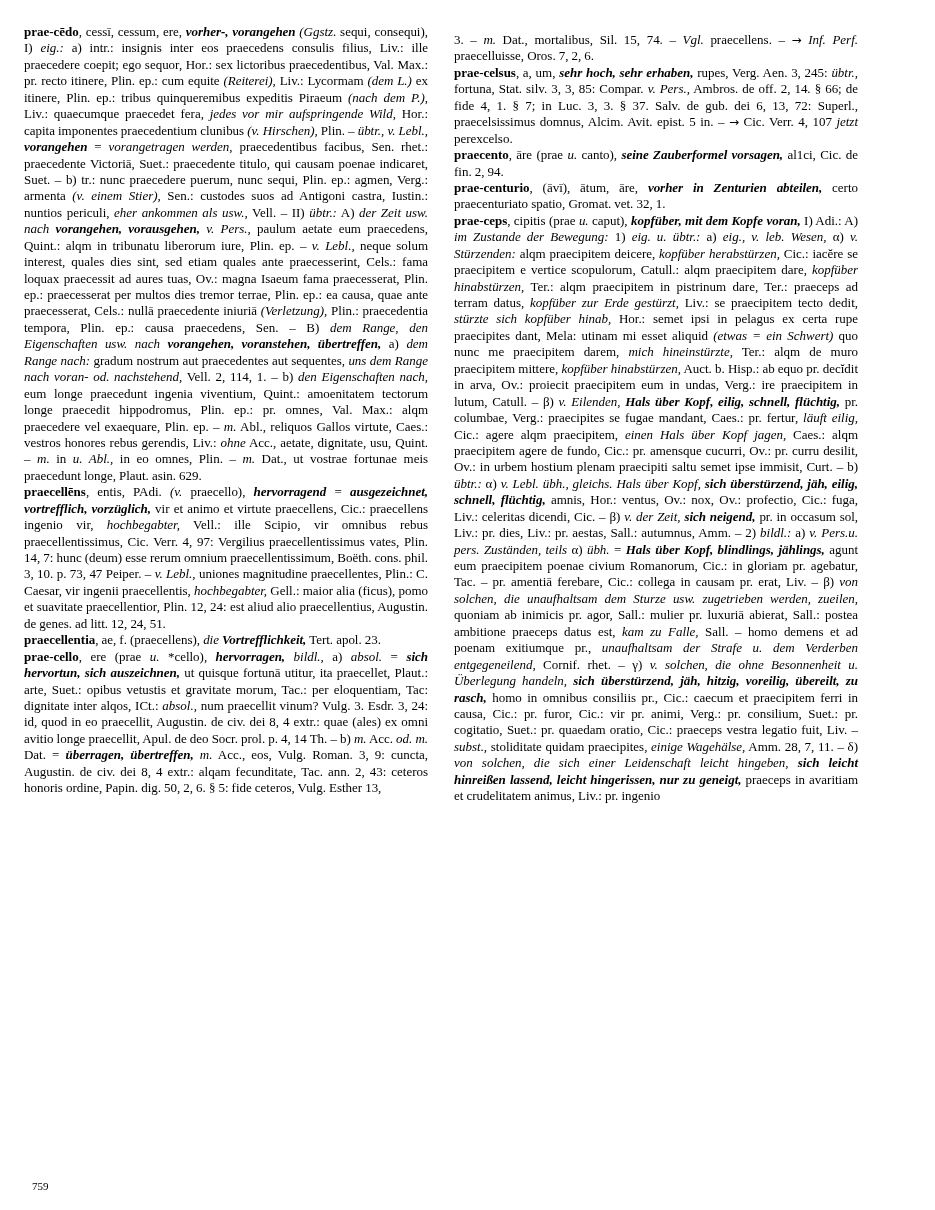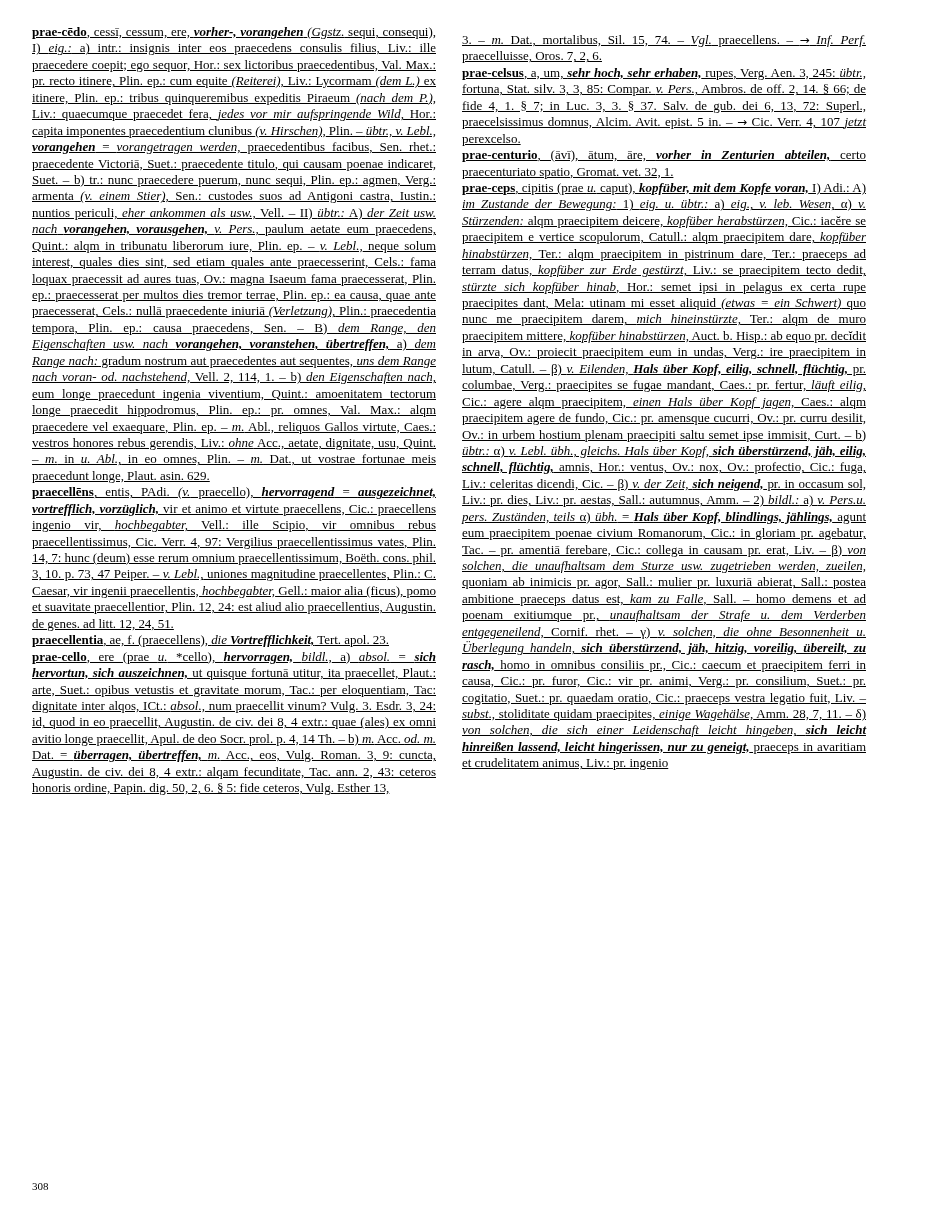--- a/index.html
+++ b/index.html
@@ -13,22 +13,21 @@
     font-family: "Liberation Serif", "DejaVu Serif", serif;
     color: #000000;
     position: relative;
     overflow: hidden;
   }
   #page {
     position: relative;
     width: 935px;
     height: 1210px;
     box-sizing: border-box;
-    padding: 24px 32px 0 32px;
-    text-decoration: underline;
+    padding: 24px 32px 0 24px;
   }
   .columns {
     display: flex;
     flex-direction: row;
     gap: 26px;
     align-items: flex-start;
   }
   .column {
     width: 404px;
     flex: 0 0 404px;
@@ -74,20 +73,21 @@
     <div class="column">
       <p class="entry"><b class="lemma">prae-cēdo</b>, cessī, cessum, ere, <b class="de">vorher-, vorangehen</b> <i>(Ggstz.</i> sequi, consequi), I) <i>eig.:</i> a) intr.: insignis inter eos praecedens consulis filius, Liv.: ille praecedere coepit; ego sequor, Hor.: sex lictoribus praecedentibus, Val. Max.: pr. recto itinere, Plin. ep.: cum equite <i>(Reiterei),</i> Liv.: Lycormam <i>(dem L.)</i> ex itinere, Plin. ep.: tribus quinqueremibus expeditis Piraeum <i>(nach dem P.),</i> Liv.: quaecumque praecedet fera, <i>jedes vor mir aufspringende Wild,</i> Hor.: capita imponentes praecedentium clunibus <i>(v. Hirschen),</i> Plin. – <i>übtr., v. Lebl.,</i> <b class="de">vorangehen</b> = <i>vorangetragen werden,</i> praecedentibus facibus, Sen. rhet.: praecedente Victoriā, Suet.: praecedente titulo, qui causam poenae indicaret, Suet. – b) tr.: nunc praecedere puerum, nunc sequi, Plin. ep.: agmen, Verg.: armenta <i>(v. einem Stier),</i> Sen.: custodes suos ad Antigoni castra, Iustin.: nuntios periculi, <i>eher ankommen als usw.,</i> Vell. – II) <i>übtr.:</i> A) <i>der Zeit usw. nach</i> <b class="de">vorangehen, vorausgehen,</b> <i>v. Pers.,</i> paulum aetate eum praecedens, Quint.: alqm in tribunatu liberorum iure, Plin. ep. – <i>v. Lebl.,</i> neque solum interest, quales dies sint, sed etiam quales ante praecesserint, Cels.: fama loquax praecessit ad aures tuas, Ov.: magna Isaeum fama praecesserat, Plin. ep.: praecesserat per multos dies tremor terrae, Plin. ep.: ea causa, quae ante praecesserat, Cels.: nullā praecedente iniuriā <i>(Verletzung),</i> Plin.: praecedentia tempora, Plin. ep.: causa praecedens, Sen. – B) <i>dem Range, den Eigenschaften usw. nach</i> <b class="de">vorangehen, voranstehen, übertreffen,</b> a) <i>dem Range nach:</i> gradum nostrum aut praecedentes aut sequentes, <i>uns dem Range nach voran- od. nachstehend,</i> Vell. 2, 114, 1. – b) <i>den Eigenschaften nach,</i> eum longe praecedunt ingenia viventium, Quint.: amoenitatem tectorum longe praecedit hippodromus, Plin. ep.: pr. omnes, Val. Max.: alqm praecedere vel exaequare, Plin. ep. – <i>m.</i> Abl., reliquos Gallos virtute, Caes.: vestros honores rebus gerendis, Liv.: <i>ohne</i> Acc., aetate, dignitate, usu, Quint. – <i>m.</i> in <i>u. Abl.,</i> in eo omnes, Plin. – <i>m.</i> Dat., ut vostrae fortunae meis praecedunt longe, Plaut. asin. 629.</p>
       <p class="entry"><b class="lemma">praecellēns</b>, entis, PAdi. <i>(v.</i> praecello), <b class="de">hervorragend</b> = <b class="de">ausgezeichnet, vortrefflich, vorzüglich,</b> vir et animo et virtute praecellens, Cic.: praecellens ingenio vir, <i>hochbegabter,</i> Vell.: ille Scipio, vir omnibus rebus praecellentissimus, Cic. Verr. 4, 97: Vergilius praecellentissimus vates, Plin. 14, 7: hunc (deum) esse rerum omnium praecellentissimum, Boëth. cons. phil. 3, 10. p. 73, 47 Peiper. – <i>v. Lebl.,</i> uniones magnitudine praecellentes, Plin.: C. Caesar, vir ingenii praecellentis, <i>hochbegabter,</i> Gell.: maior alia (ficus), pomo et suavitate praecellentior, Plin. 12, 24: est aliud alio praecellentius, Augustin. de genes. ad litt. 12, 24, 51.</p>
       <p class="entry"><b class="lemma">praecellentia</b>, ae, f. (praecellens), <i>die</i> <b class="de">Vortrefflichkeit,</b> Tert. apol. 23.</p>
       <p class="entry"><b class="lemma">prae-cello</b>, ere (prae <i>u.</i> *cello), <b class="de">hervorragen,</b> <i>bildl.,</i> a) <i>absol.</i> = <b class="de">sich hervortun, sich auszeichnen,</b> ut quisque fortunā utitur, ita praecellet, Plaut.: arte, Suet.: opibus vetustis et gravitate morum, Tac.: per eloquentiam, Tac: dignitate inter alqos, ICt.: <i>absol.,</i> num praecellit vinum? Vulg. 3. Esdr. 3, 24: id, quod in eo praecellit, Augustin. de civ. dei 8, 4 extr.: quae (ales) ex omni avitio longe praecellit, Apul. de deo Socr. prol. p. 4, 14 Th. – b) <i>m.</i> Acc. <i>od. m.</i> Dat. = <b class="de">überragen, übertreffen,</b> <i>m.</i> Acc., eos, Vulg. Roman. 3, 9: cuncta, Augustin. de civ. dei 8, 4 extr.: alqam fecunditate, Tac. ann. 2, 43: ceteros honoris ordine, Papin. dig. 50, 2, 6. § 5: fide ceteros, Vulg. Esther 13,</p>
     </div>
 
     <div class="column">
       <p class="entry cont">3. – <i>m.</i> Dat., mortalibus, Sil. 15, 74. – <i>Vgl.</i> praecellens. – <span class="arrow">→</span> <i>Inf. Perf.</i> praecelluisse, Oros. 7, 2, 6.</p>
       <p class="entry"><b class="lemma">prae-celsus</b>, a, um, <b class="de">sehr hoch, sehr erhaben,</b> rupes, Verg. Aen. 3, 245: <i>übtr.,</i> fortuna, Stat. silv. 3, 3, 85: Compar. <i>v. Pers.,</i> Ambros. de off. 2, 14. § 66; de fide 4, 1. § 7; in Luc. 3, 3. § 37. Salv. de gub. dei 6, 13, 72: Superl., praecelsissimus domnus, Alcim. Avit. epist. 5 in. – <span class="arrow">→</span> Cic. Verr. 4, 107 <i>jetzt</i> perexcelso.</p>
+      <p class="entry"><b class="lemma">praecento</b>, āre (prae <i>u.</i> canto), <b class="de">seine Zauberformel vorsagen,</b> al1ci, Cic. de fin. 2, 94.</p>
       <p class="entry"><b class="lemma">prae-centurio</b>, (āvī), ātum, āre, <b class="de">vorher in Zenturien abteilen,</b> certo praecenturiato spatio, Gromat. vet. 32, 1.</p>
       <p class="entry"><b class="lemma">prae-ceps</b>, cipitis (prae <i>u.</i> caput), <b class="de">kopfüber, mit dem Kopfe voran,</b> I) Adi.: A) <i>im Zustande der Bewegung:</i> 1) <i>eig. u. übtr.:</i> a) <i>eig., v. leb. Wesen,</i> α) <i>v. Stürzenden:</i> alqm praecipitem deicere, <i>kopfüber herabstürzen,</i> Cic.: iacĕre se praecipitem e vertice scopulorum, Catull.: alqm praecipitem dare, <i>kopfüber hinabstürzen,</i> Ter.: alqm praecipitem in pistrinum dare, Ter.: praeceps ad terram datus, <i>kopfüber zur Erde gestürzt,</i> Liv.: se praecipitem tecto dedit, <i>stürzte sich kopfüber hinab,</i> Hor.: semet ipsi in pelagus ex certa rupe praecipites dant, Mela: utinam mi esset aliquid <i>(etwas = ein Schwert)</i> quo nunc me praecipitem darem, <i>mich hineinstürzte,</i> Ter.: alqm de muro praecipitem mittere, <i>kopfüber hinabstürzen,</i> Auct. b. Hisp.: ab equo pr. decĭdit in arva, Ov.: proiecit praecipitem eum in undas, Verg.: ire praecipitem in lutum, Catull. – β) <i>v. Eilenden,</i> <b class="de">Hals über Kopf, eilig, schnell, flüchtig,</b> pr. columbae, Verg.: praecipites se fugae mandant, Caes.: pr. fertur, <i>läuft eilig,</i> Cic.: agere alqm praecipitem, <i>einen Hals über Kopf jagen,</i> Caes.: alqm praecipitem agere de fundo, Cic.: pr. amensque cucurri, Ov.: pr. curru desilit, Ov.: in urbem hostium plenam praecipiti saltu semet ipse immisit, Curt. – b) <i>übtr.:</i> α) <i>v. Lebl. übh., gleichs. Hals über Kopf,</i> <b class="de">sich überstürzend, jäh, eilig, schnell, flüchtig,</b> amnis, Hor.: ventus, Ov.: nox, Ov.: profectio, Cic.: fuga, Liv.: celeritas dicendi, Cic. – β) <i>v. der Zeit,</i> <b class="de">sich neigend,</b> pr. in occasum sol, Liv.: pr. dies, Liv.: pr. aestas, Sall.: autumnus, Amm. – 2) <i>bildl.:</i> a) <i>v. Pers.u. pers. Zuständen, teils</i> α) <i>übh.</i> = <b class="de">Hals über Kopf, blindlings, jählings,</b> agunt eum praecipitem poenae civium Romanorum, Cic.: in gloriam pr. agebatur, Tac. – pr. amentiā ferebare, Cic.: collega in causam pr. erat, Liv. – β) <i>von solchen, die unaufhaltsam dem Sturze usw. zugetrieben werden, zueilen,</i> quoniam ab inimicis pr. agor, Sall.: mulier pr. luxuriā abierat, Sall.: postea ambitione praeceps datus est, <i>kam zu Falle,</i> Sall. – homo demens et ad poenam exitiumque pr., <i>unaufhaltsam der Strafe u. dem Verderben entgegeneilend,</i> Cornif. rhet. – γ) <i>v. solchen, die ohne Besonnenheit u. Überlegung handeln,</i> <b class="de">sich überstürzend, jäh, hitzig, voreilig, übereilt, zu rasch,</b> homo in omnibus consiliis pr., Cic.: caecum et praecipitem ferri in causa, Cic.: pr. furor, Cic.: vir pr. animi, Verg.: pr. consilium, Suet.: pr. cogitatio, Suet.: pr. quaedam oratio, Cic.: praeceps vestra legatio fuit, Liv. – <i>subst.,</i> stoliditate quidam praecipites, <i>einige Wagehälse,</i> Amm. 28, 7, 11. – δ) <i>von solchen, die sich einer Leidenschaft leicht hingeben,</i> <b class="de">sich leicht hinreißen lassend, leicht hingerissen, nur zu geneigt,</b> praeceps in avaritiam et crudelitatem animus, Liv.: pr. ingenio</p>
     </div>
 
   </div>
 
-  <div class="folio">308</div>
+  <div class="folio">759</div>
 </div>
 
 </body></html>

